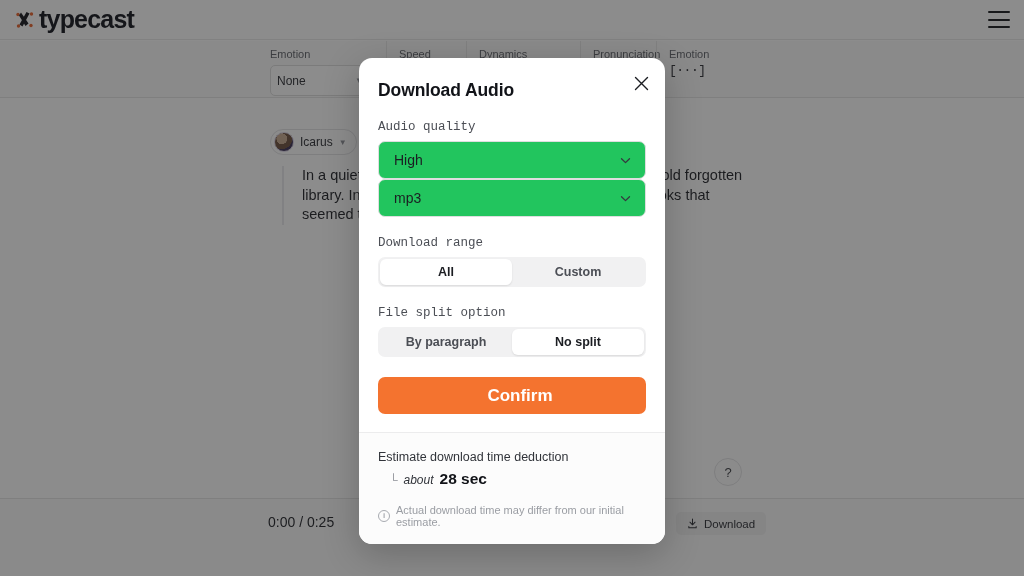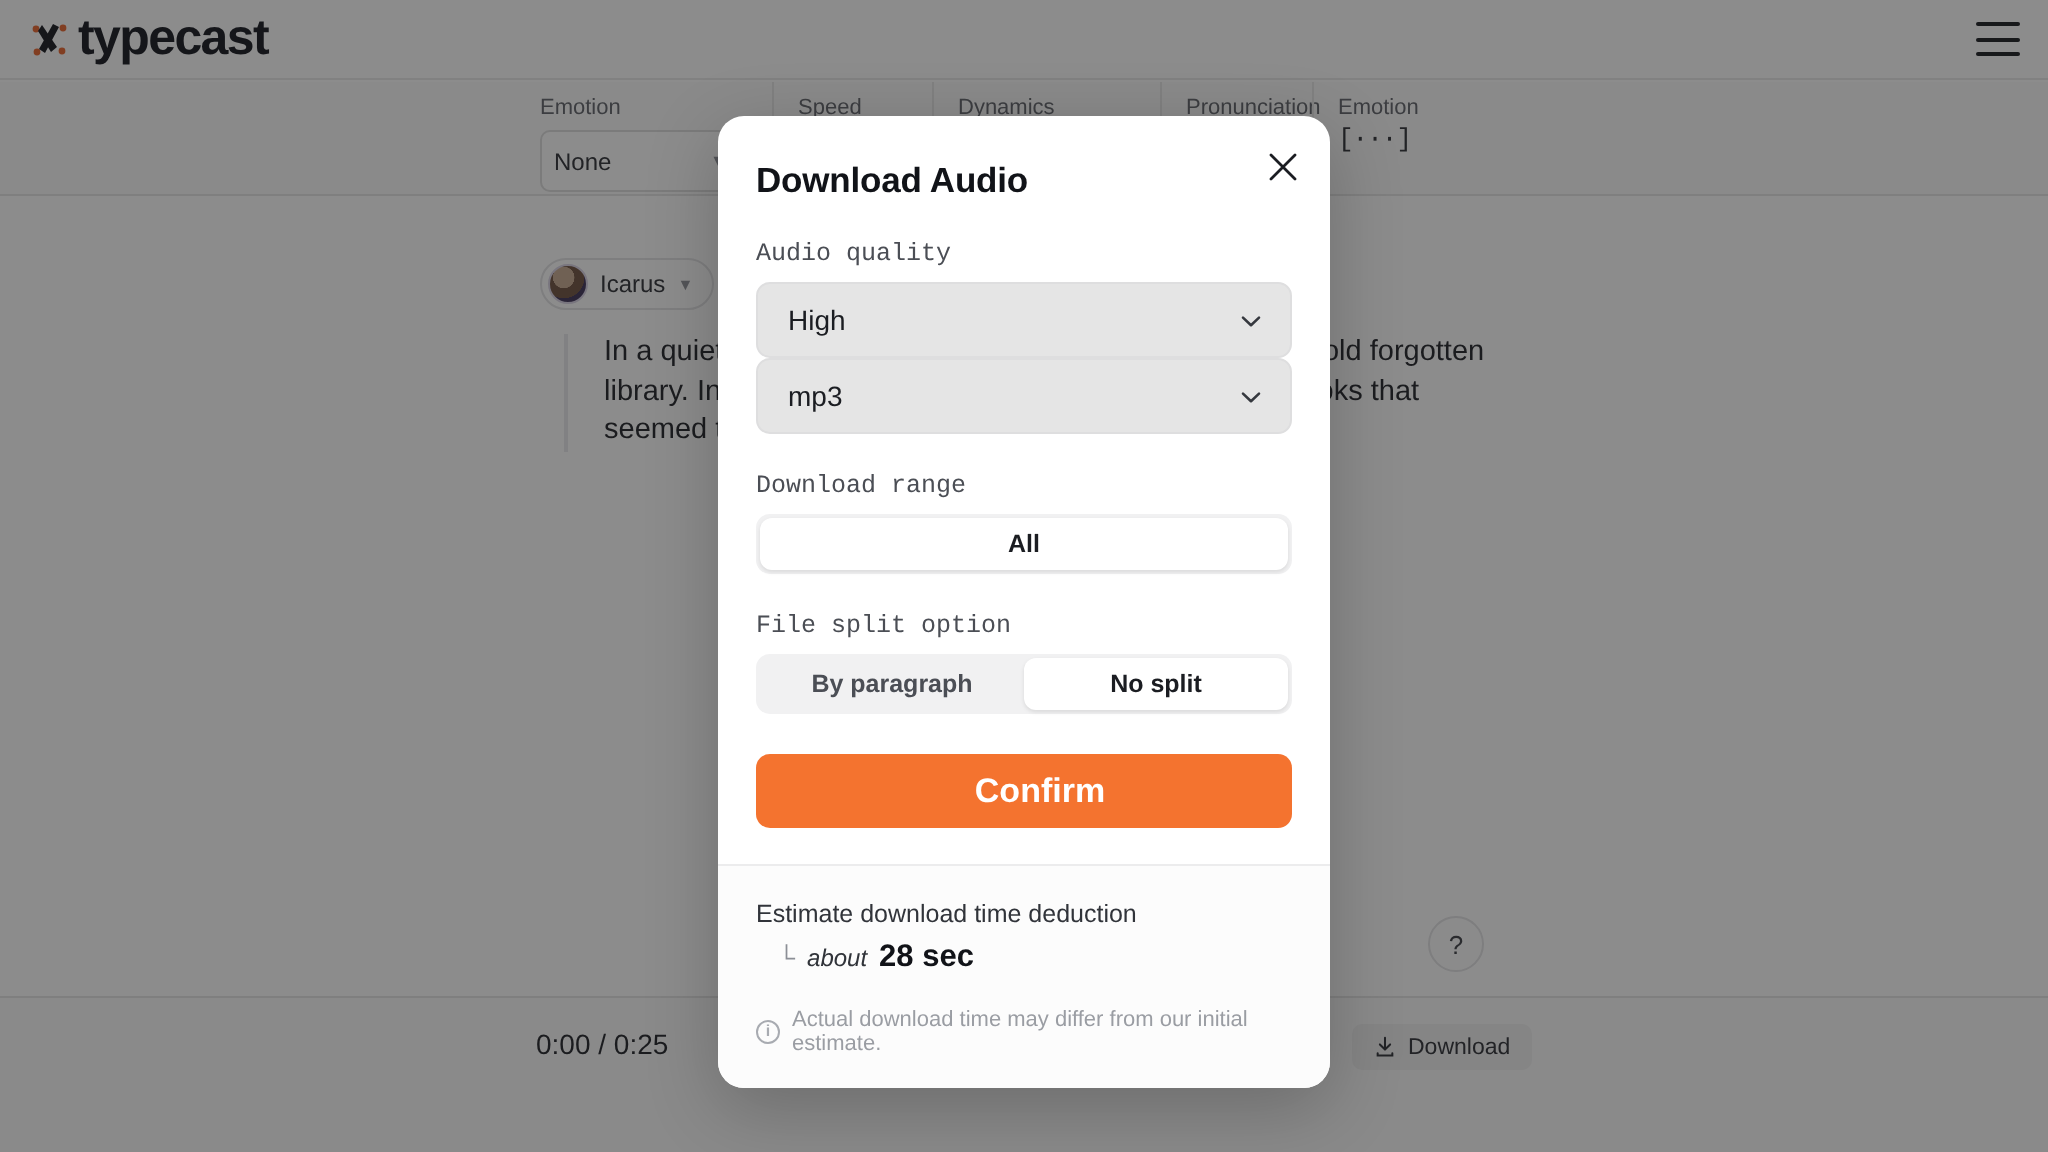--- a/index.html
+++ b/index.html
@@ -303,21 +303,21 @@
     font-size: 12.5px;
     color: #4b4e55;
     margin-top: 19px;
     margin-bottom: 7px;
     font-family: Liberation Mono, monospace;
   }
   .select-box {
     height: 38px;
     border: 1px solid #dededf;
     border-radius: 7px;
-    background: #e5e5e5;
+    background: #22c55e;
     display: flex;
     align-items: center;
     justify-content: space-between;
     padding: 0 13px 0 15px;
     font-size: 14px;
     color: #1b1d22;
     cursor: pointer;
   }
   .chev svg { display: block; }
 
@@ -539,20 +539,21 @@
         <span class="chev">
           <svg width="13" height="13" viewBox="0 0 13 13">
             <path d="M2.5 4.8 L6.5 8.6 L10.5 4.8" stroke="#35383e" stroke-width="1.3" fill="none" stroke-linecap="round" stroke-linejoin="round"></path>
           </svg>
         </span>
       </div>
 
       <div class="field-label">Download range</div>
       <div class="segmented">
         <div class="seg active">All</div>
+        <div class="seg">Custom</div>
       </div>
 
       <div class="field-label">File split option</div>
       <div class="segmented">
         <div class="seg">By paragraph</div>
         <div class="seg active">No split</div>
       </div>
 
       <button class="confirm-btn">Confirm</button>
     </div>

